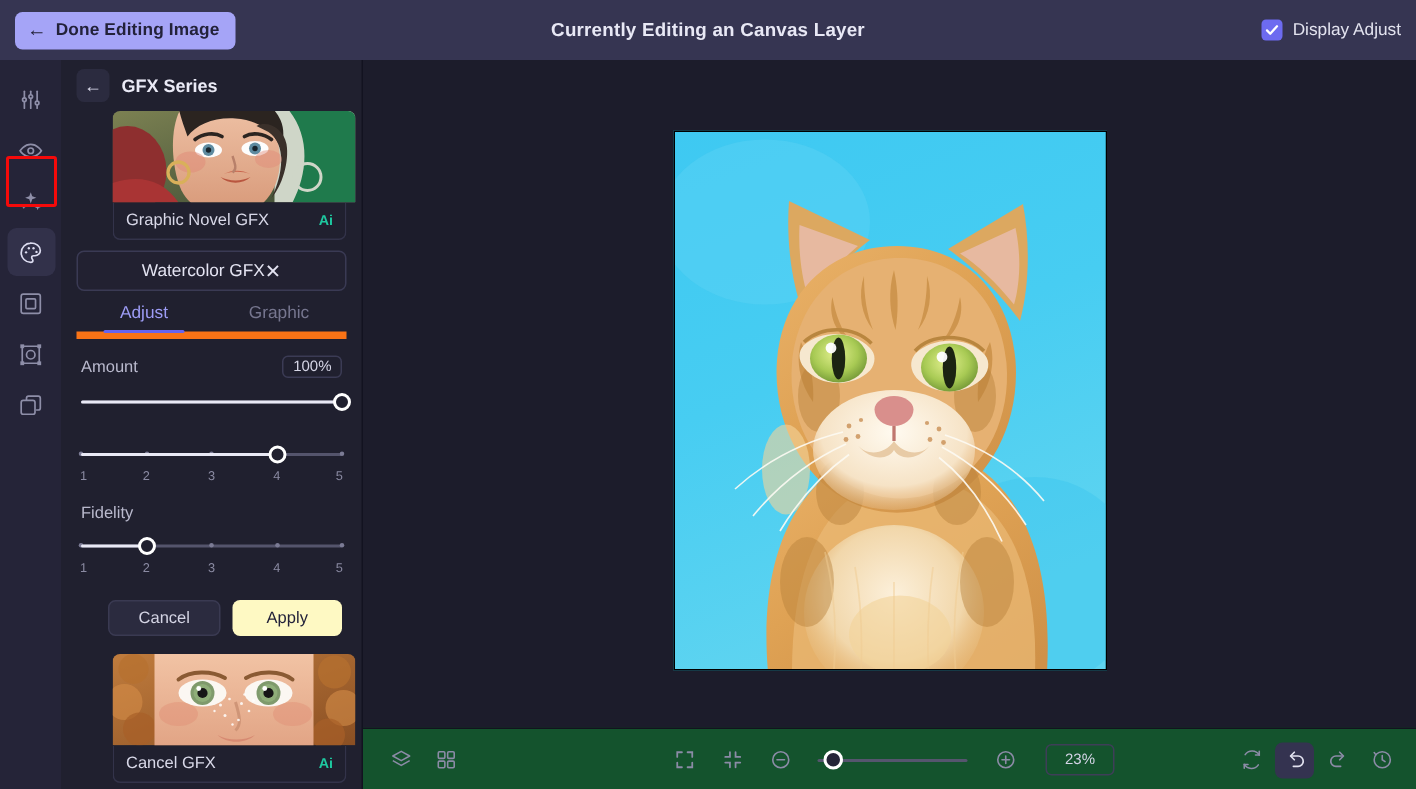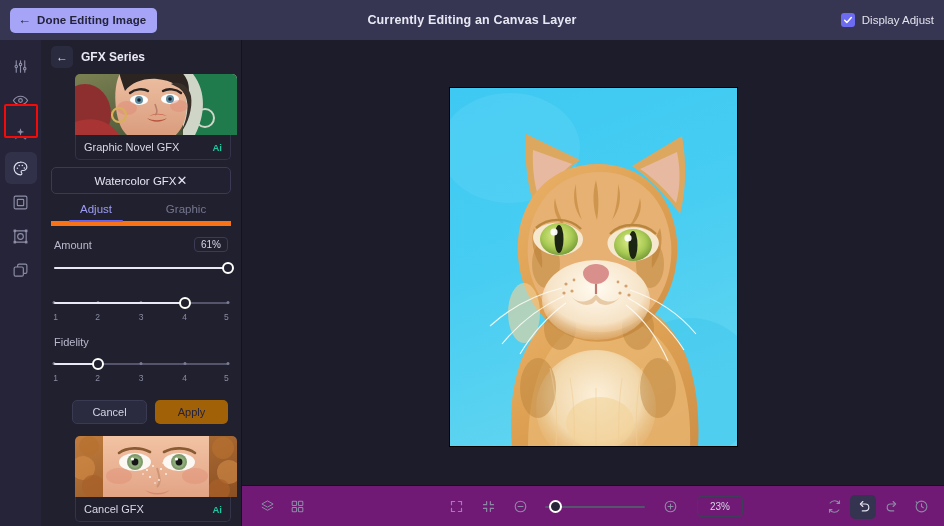--- a/index.html
+++ b/index.html
@@ -149,37 +149,37 @@
     color: #8a8aa2; font-size: 8.5px;
   }
 
   .btn-row { margin: 14px 13px 0 31px; display: flex; gap: 8px; }
   .btn {
     flex: 1; height: 24px; border-radius: 5px; border: none;
     font-size: 11px; cursor: pointer;
     display: flex; align-items: center; justify-content: center;
   }
   .btn.cancel { background: #2b2b3f; color: #d4d4e4; border: 1px solid #3a3a52; }
-  .btn.apply { background: #a16207; color: #23223a; }
+  .btn.apply { background: #fef9c3; color: #23223a; }
 
   
   .stage {
     position: absolute; left: 242px; top: 40px; width: 702px; height: 445px;
     background: #1c1c2b;
   }
   .artboard {
     position: absolute; left: 207px; top: 47px; width: 289px; height: 360px;
     border: 1px solid #000000; background: #3bc9f0; overflow: hidden;
   }
   .artboard svg { display: block; width: 289px; height: 360px; }
 
   
   .bottombar {
     position: absolute; left: 242px; top: 485px; width: 702px; height: 41px;
-    background: #701a75; border-top: 1px solid #13131f;
+    background: #14532d; border-top: 1px solid #13131f;
   }
   .bb-left { position: absolute; left: 12px; top: 0; height: 41px; display: flex; align-items: center; gap: 4px; }
   .bb-center { position: absolute; left: 0; right: 0; top: 0; height: 41px; display: flex; align-items: center; justify-content: center; gap: 6px; }
   .bb-right { position: absolute; right: 10px; top: 0; height: 41px; display: flex; align-items: center; gap: 3px; }
   .tb-btn {
     width: 26px; height: 24px; border-radius: 5px;
     display: flex; align-items: center; justify-content: center;
     color: #8b8ba6; cursor: pointer;
   }
   .tb-btn svg { width: 15px; height: 15px; }
@@ -337,21 +337,21 @@
     </div>
 
     <div class="tabs">
       <div class="tab active">Adjust</div>
       <div class="tab">Graphic</div>
     </div>
 
     <div class="ctrl">
       <div class="ctrl-row">
         <span class="ctrl-label">Amount</span>
-        <span class="pct-box">61%</span>
+        <span class="pct-box">100%</span>
       </div>
       <div class="slider">
         <div class="track"></div>
         <div class="fill" style="width:100%"></div>
         <div class="knob" style="left:100%"></div>
       </div>
     </div>
 
     <div class="ctrl">
       <div class="slider">

